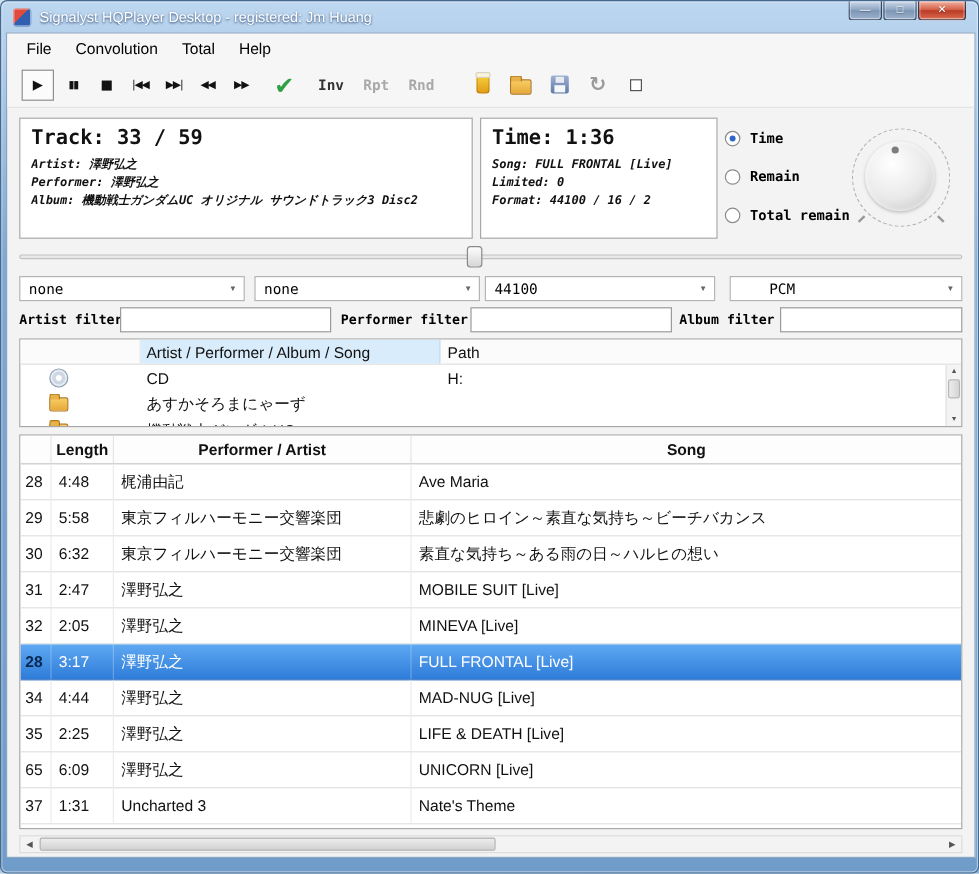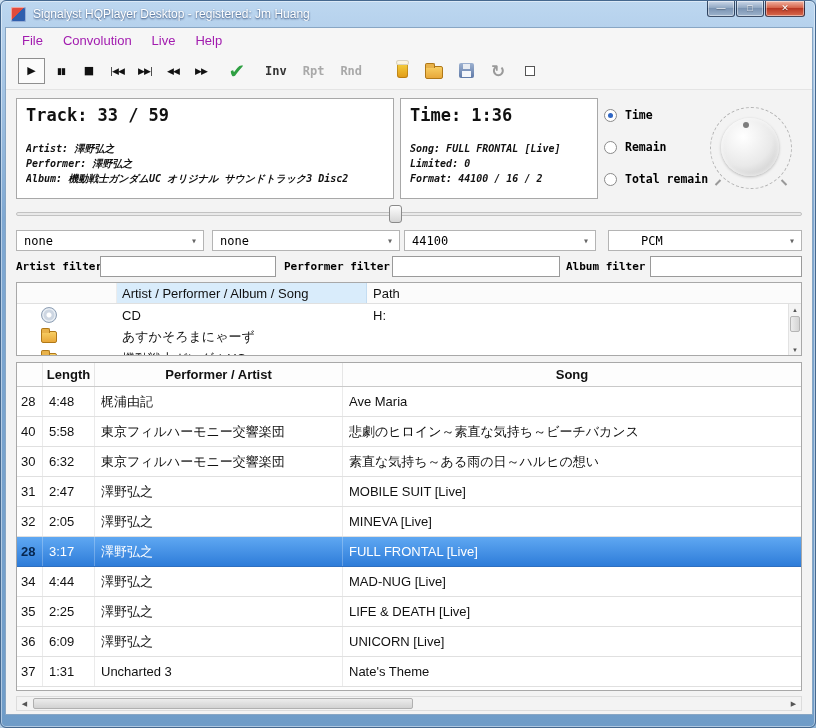--- a/index.html
+++ b/index.html
@@ -20,21 +20,21 @@
     font-size:9px;line-height:1;border:1px solid rgba(15,35,65,.75);border-top:none;border-radius:0 0 3px 3px;
     background:linear-gradient(#cdd9ea 0%,#8ba3bf 50%,#7b94b3 50%,#9db3cc 100%);
     box-shadow:inset 0 0 0 1px rgba(255,255,255,.45);text-shadow:0 1px 1px rgba(0,0,0,.4);cursor:default;}
   .wbtn.close-button{width:40px;background:linear-gradient(#f2b5a4 0%,#d25a40 50%,#b83823 50%,#d96b4e 100%);}
 
   
   .client{position:absolute;left:4px;top:26px;width:808px;height:688px;background:#f3f3f3;
     border:1px solid #88a6c4;overflow:hidden;}
 
   .menubar{position:absolute;left:0;top:0;width:100%;height:24px;background:#f6f6f6;display:flex;
-    align-items:center;padding-left:6px;font-size:13px;color:#a21caf;}
+    align-items:center;padding-left:6px;font-size:13px;color:#000000;}
   .menu-item{padding:3px 10px;cursor:default;}
 
   .toolbar{position:absolute;left:0;top:24px;width:100%;height:38px;background:#f6f6f6;
     border-bottom:1px solid #e4e4e4;display:flex;align-items:center;padding-left:12px;}
   .transport{display:flex;align-items:center;gap:4px;}
   .tbtn{min-width:24px;height:24px;border:none;background:transparent;display:flex;align-items:center;
     justify-content:center;font-family:"DejaVu Sans",sans-serif;font-size:11px;color:#111;cursor:default;}
   .tbtn.boxed{border:1px solid #8f8f8f;background:#fbfbfb;width:27px;height:26px;}
   .g-small{font-size:9px;letter-spacing:-1px;}
   .check{color:#2fa043;font-size:20px;font-weight:bold;margin-left:12px;}
@@ -54,21 +54,21 @@
   .icon-floppy::before{content:"";position:absolute;top:1px;left:4px;width:7px;height:5px;background:#e8ecf2;}
   .icon-floppy::after{content:"";position:absolute;bottom:1px;left:3px;width:9px;height:6px;background:#f4f6fa;}
   .refresh{color:#9a9a9a;font-size:17px;font-weight:bold;}
   .icon-square{width:10px;height:10px;border:1px solid #555;background:#fff;display:inline-block;}
   .sp1{margin-left:28px;} .sp2{margin-left:8px;}
 
   
   .panel{position:absolute;background:#fff;border:1px solid #a8a8a8;font-family:"DejaVu Sans Mono",monospace;color:#111;}
   .track-panel{left:10px;top:70px;width:378px;height:101px;padding:6px 9px;}
   .time-panel{left:394px;top:70px;width:198px;height:101px;padding:6px 9px;}
-  .big{font-size:17px;font-weight:bold;margin-bottom:16px;white-space:nowrap;}
+  .big{font-size:17px;font-weight:bold;margin-bottom:5px;white-space:nowrap;}
   .big .v{margin-left:10px;}
   .pline{font-size:10px;font-weight:bold;line-height:1.5;white-space:nowrap;overflow:hidden;font-style:italic;}
   .pline .v{margin-left:6px;}
 
   .radio-group{position:absolute;left:598px;top:80px;width:130px;}
   .radio-row{display:flex;align-items:center;margin-bottom:18px;cursor:default;}
   .radio{width:13px;height:13px;border-radius:50%;border:1px solid #8a8a8a;background:#fff;margin-right:8px;position:relative;flex:0 0 auto;}
   .radio.on::after{content:"";position:absolute;left:3px;top:3px;width:5px;height:5px;border-radius:50%;background:#2f66c4;}
   .radio-label{font-family:"DejaVu Sans Mono",monospace;font-size:11.5px;font-weight:bold;}
 
@@ -166,21 +166,21 @@
       <span class="wbtn minimize-button minimize-button">—</span>
       <span class="wbtn maximize-button maximize-button">□</span>
       <span class="wbtn close-button">✕</span>
     </div>
 
   <div class="client">
 
     <div class="menubar">
         <span class="menu-item">File</span>
         <span class="menu-item">Convolution</span>
-        <span class="menu-item">Live</span>
+        <span class="menu-item">Total</span>
         <span class="menu-item">Help</span>
       </div>
 
     <div class="toolbar">
       <span class="transport">
           <button class="tbtn boxed">▶</button>
           <button class="tbtn g-small">▮▮</button>
           <button class="tbtn">■</button>
           <button class="tbtn g-small">|◀◀</button>
           <button class="tbtn g-small">▶▶|</button>
@@ -337,21 +337,21 @@
         <span class="ph ph-song">Song</span>
       </div>
       <div class="p-body" id="p-body">
           <div class="p-row">
             <span class="c c-num">28</span>
             <span class="c c-len">4:48</span>
             <span class="c c-art">梶浦由記</span>
             <span class="c c-song">Ave Maria</span>
           </div>
           <div class="p-row">
-            <span class="c c-num">40</span>
+            <span class="c c-num">29</span>
             <span class="c c-len">5:58</span>
             <span class="c c-art">東京フィルハーモニー交響楽団</span>
             <span class="c c-song">悲劇のヒロイン～素直な気持ち～ビーチバカンス</span>
           </div>
           <div class="p-row">
             <span class="c c-num">30</span>
             <span class="c c-len">6:32</span>
             <span class="c c-art">東京フィルハーモニー交響楽団</span>
             <span class="c c-song">素直な気持ち～ある雨の日～ハルヒの想い</span>
           </div>
@@ -379,21 +379,21 @@
             <span class="c c-art">澤野弘之</span>
             <span class="c c-song">MAD-NUG [Live]</span>
           </div>
           <div class="p-row">
             <span class="c c-num">35</span>
             <span class="c c-len">2:25</span>
             <span class="c c-art">澤野弘之</span>
             <span class="c c-song">LIFE &amp; DEATH [Live]</span>
           </div>
           <div class="p-row">
-            <span class="c c-num">36</span>
+            <span class="c c-num">65</span>
             <span class="c c-len">6:09</span>
             <span class="c c-art">澤野弘之</span>
             <span class="c c-song">UNICORN [Live]</span>
           </div>
           <div class="p-row">
             <span class="c c-num">37</span>
             <span class="c c-len">1:31</span>
             <span class="c c-art">Uncharted 3</span>
             <span class="c c-song">Nate's Theme</span>
           </div>

